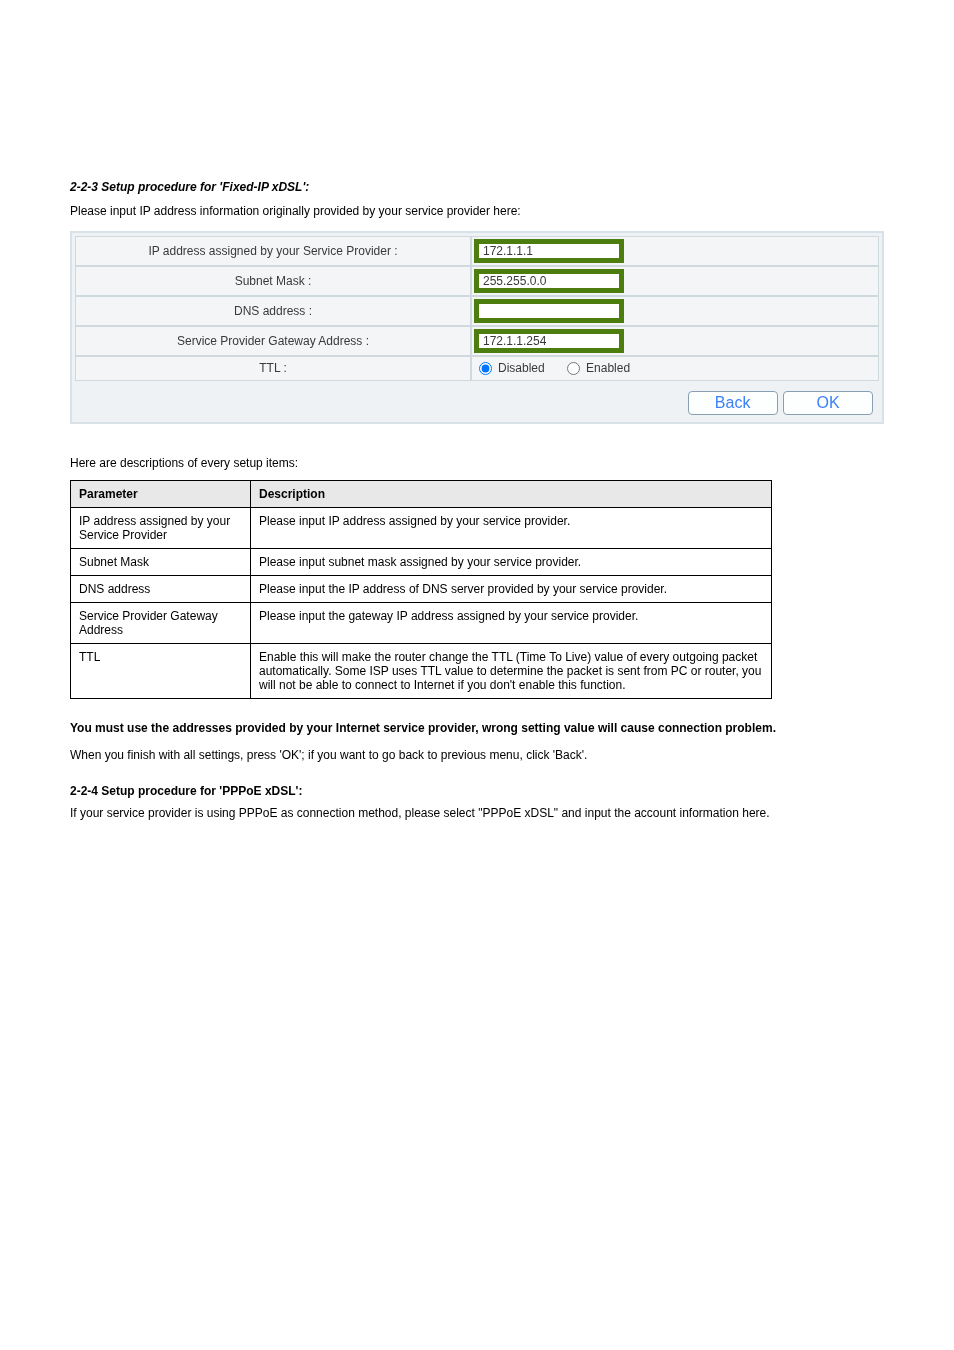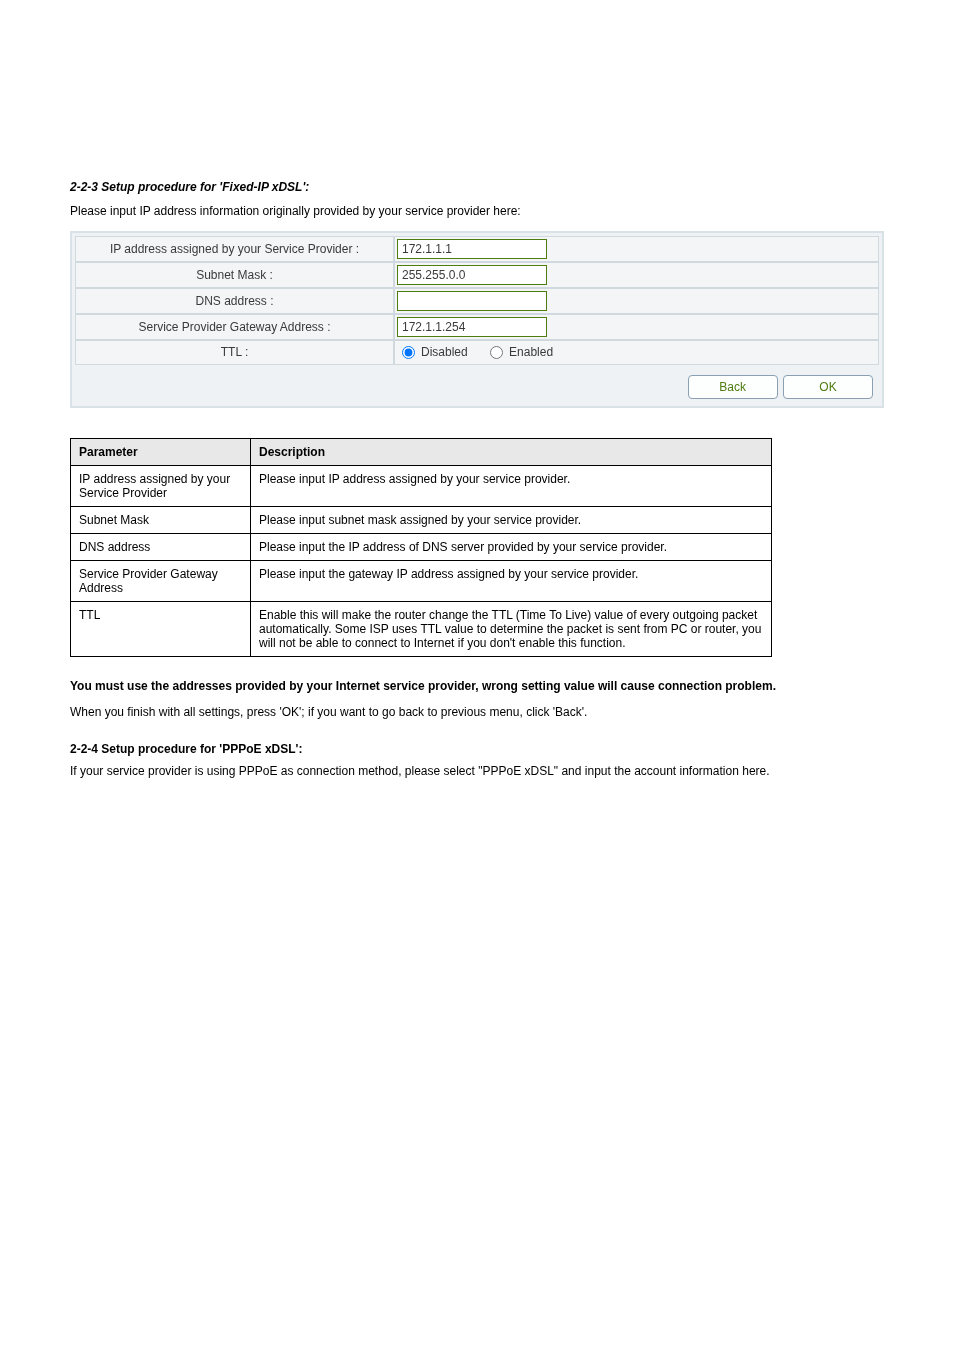--- a/index.html
+++ b/index.html
@@ -46,53 +46,53 @@
     vertical-align: middle;
   }
   .row-outer td {
     padding: 2px;
   }
   .cell-pair {
     background: #f3f5f6;
     border: 1px solid #d0d9de;
   }
   .cell-label {
-    width: 319px;
+    width: 396px;
     text-align: center;
     padding: 6px 8px;
   }
   .cell-value {
     padding: 4px 8px;
   }
   .cell-value input[type="text"] {
     font-family: Arial, Helvetica, sans-serif;
     font-size: 12px;
     width: 150px;
     height: 20px;
-    border: 1px solid #4d7c0f;
+    border: 5px solid #4d7c0f;
     background: #fff;
     padding: 7px 4px;
     color: #3a3a3a;
   }
   .radios label {
     display: inline-flex;
     align-items: flex-end;
     gap: 3px;
     margin-right: 14px;
     font-size: 12px;
     color: #3a3a3a;
   }
   .btn-row {
     text-align: right;
     padding: 10px 6px 4px 0;
   }
   .btn {
     font-family: Arial, Helvetica, sans-serif;
-    font-size: 12px;
-    color: #4d7c0f;
+    font-size: 16px;
+    color: #3b82f6;
     background: #fdfefe;
     border: 1px solid #8aa0b2;
     border-radius: 4px;
     width: 90px;
     height: 24px;
     margin-left: 2px;
     cursor: pointer;
   }
 
   
@@ -186,20 +186,21 @@
       <tr>
         <td colspan="2" class="btn-row">
           <button class="btn">Back</button>
           <button class="btn">OK</button>
         </td>
       </tr>
     </tbody>
       </table>
   </div>
 
+  <p class="para">Here are descriptions of every setup items:</p>
 
   <table class="desc-table">
     <tbody>
         <tr>
       <th class="col-param">Parameter</th>
       <th>Description</th>
     </tr>
     <tr>
       <td>IP address assigned by your Service Provider</td>
       <td>Please input IP address assigned by your service provider.</td>

